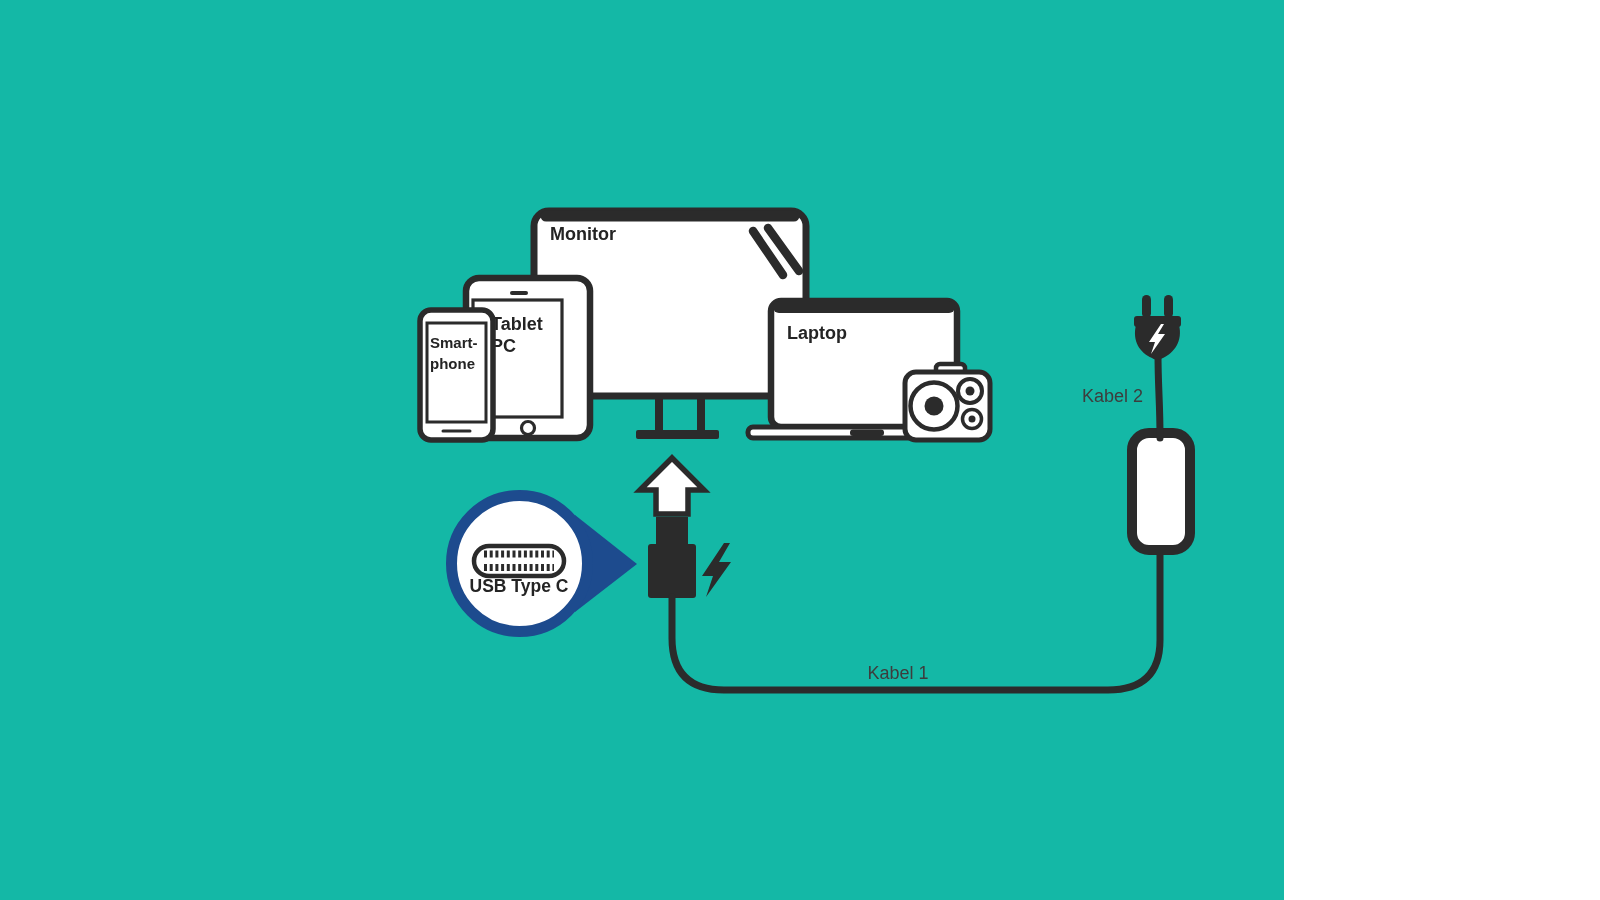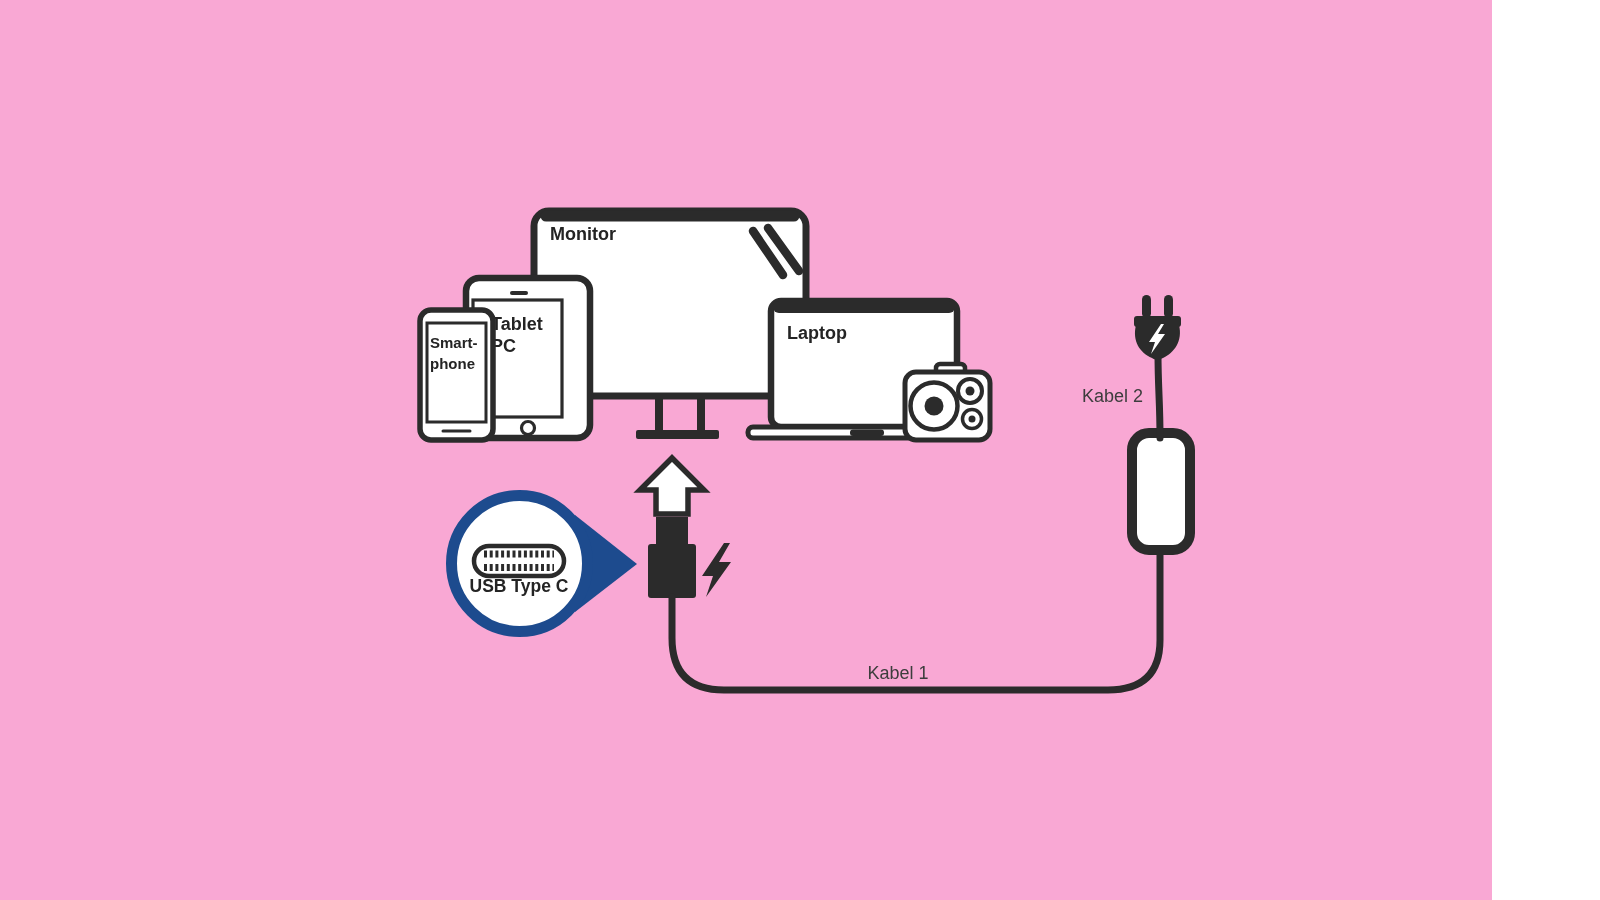--- a/index.html
+++ b/index.html
@@ -1,20 +1,20 @@
 <!DOCTYPE html>
 <html><head>
 <meta charset="utf-8">
 <style>
   html, body { margin: 0; padding: 0; background: #ffffff; }
   .stage {
     position: relative;
-    width: 1492px;
+    width: 1284px;
     height: 900px;
-    background: #f9a8d4;
+    background: #14b8a6;
     overflow: hidden;
     font-family: "Liberation Sans", sans-serif;
   }
   svg { display: block; }
   .outline { fill: #ffffff; stroke: #2b2b2b; }
   .filled  { fill: #2b2b2b; stroke: none; }
   .line    { fill: none; stroke: #2b2b2b; }
   .blue-fill { fill: #1d4b8e; stroke: none; }
   .blue-ring { fill: #ffffff; stroke: #1d4b8e; }
   .device-label {

